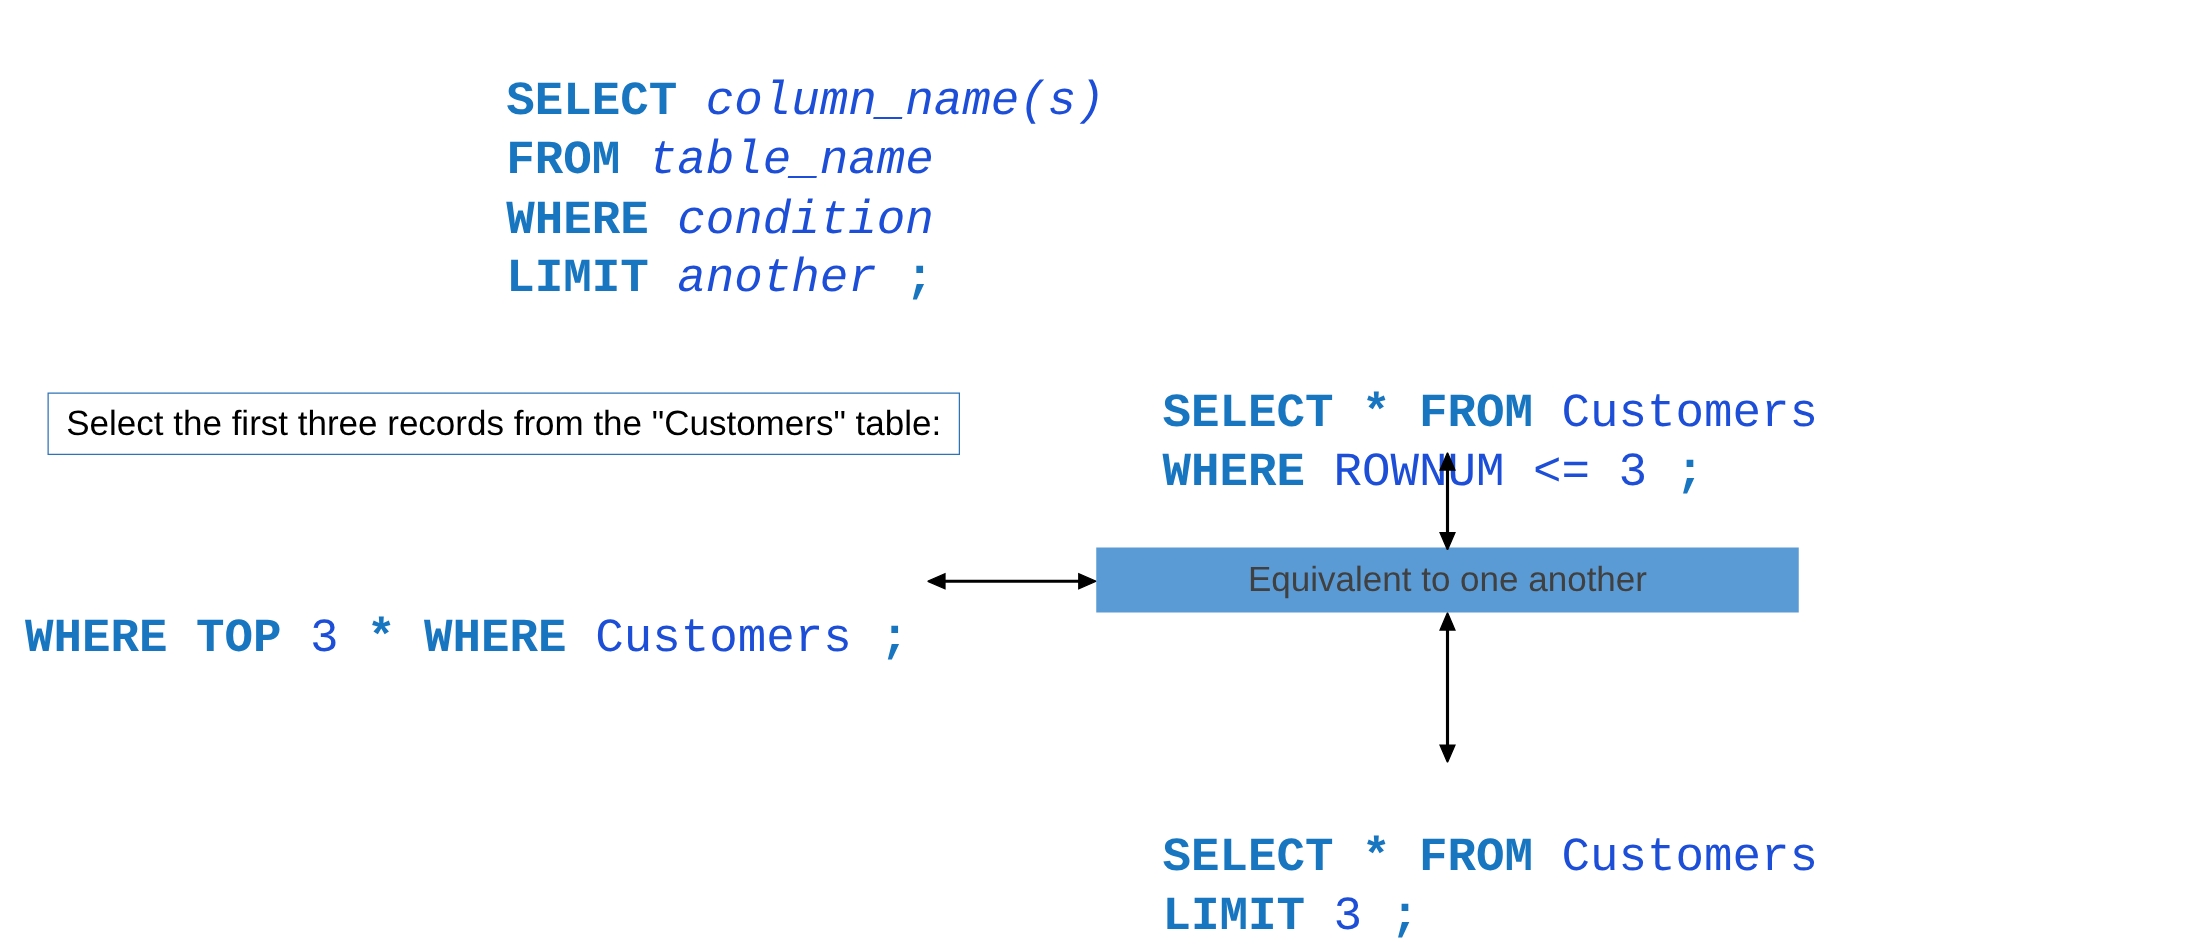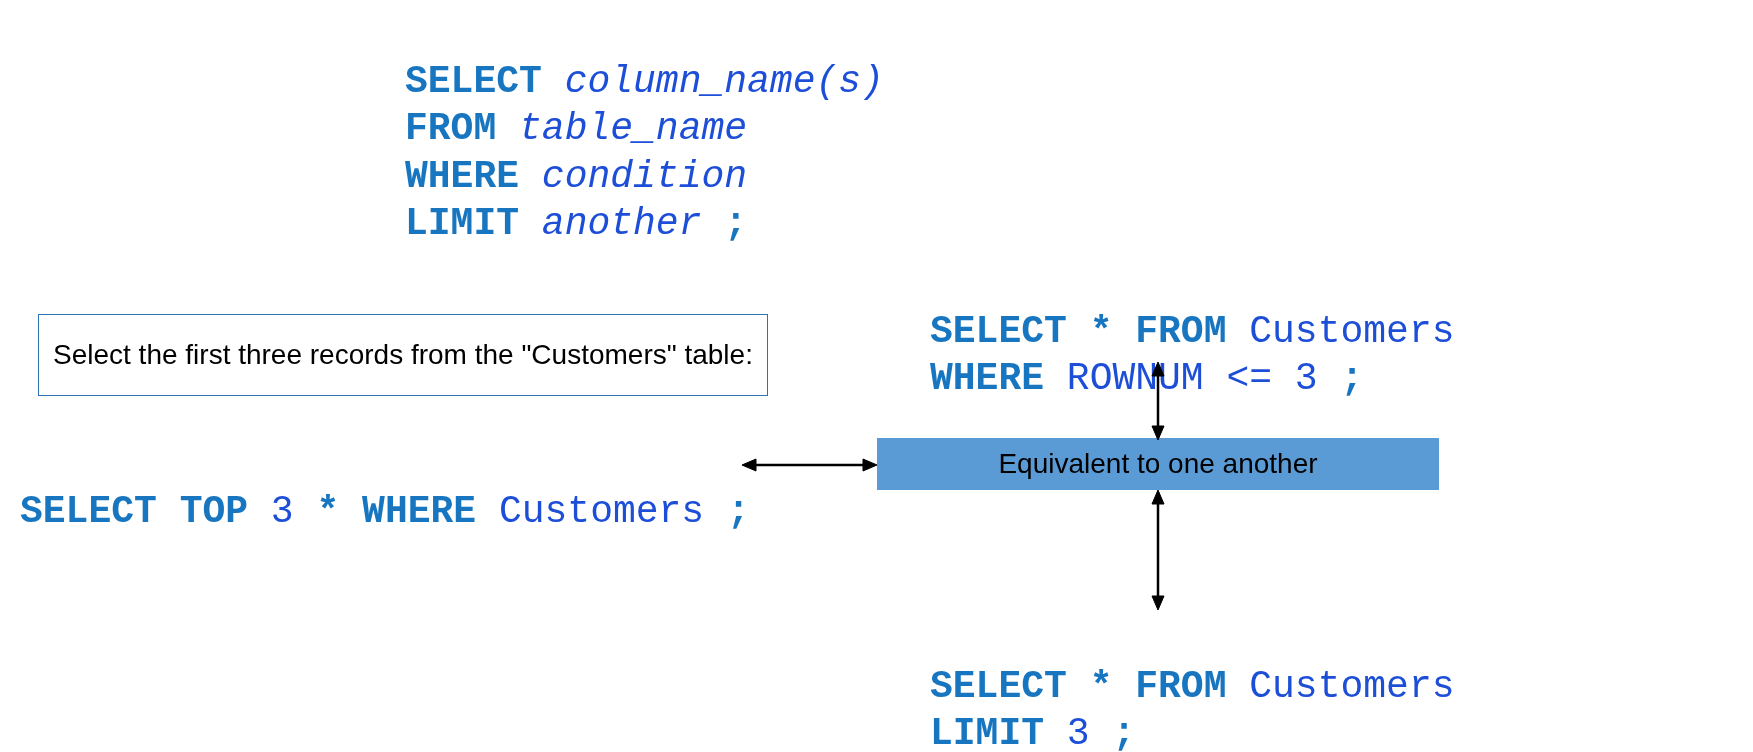--- a/index.html
+++ b/index.html
@@ -22,21 +22,21 @@
     .syntax-block {
       position: absolute;
       top: 10px;
       left: 405px;
     }
     .label-box {
       position: absolute;
       top: 314px;
       left: 38px;
       border: 1px solid #2f73b7;
-      padding: 24px 14px;
+      padding: 8px 14px;
       font-size: 28px;
       color: #000;
     }
     .example-left {
       position: absolute;
       top: 440px;
       left: 20px;
     }
     .example-topright {
       position: absolute;
@@ -48,21 +48,21 @@
       top: 615px;
       left: 930px;
     }
     .equiv-box {
       position: absolute;
       top: 438px;
       left: 877px;
       width: 562px;
       height: 52px;
       background: #5b9bd5;
-      color: #000000;
+      color: #404040;
       font-size: 28px;
       display: flex;
       align-items: center;
       justify-content: center;
     }
     .arrow {
       position: absolute;
       stroke: #000;
       fill: #000;
     }
@@ -75,21 +75,21 @@
 <span class="kw">FROM</span><span class="txt ital"> table_name</span>
 <span class="kw">WHERE</span><span class="txt ital"> condition</span>
 <span class="kw">LIMIT</span><span class="txt ital"> another </span><span class="kw">;</span>
 </div>
 
 <div class="label-box">
   <span>Select the first three records from the "Customers" table:</span>
 </div>
 
 <div class="example-left code">
-<span class="kw">SELECT TOP</span><span class="txt"> 3 </span><span class="kw">* WHERE</span><span class="txt"> Customers </span><span class="kw">;</span>
+<span class="kw">WHERE TOP</span><span class="txt"> 3 </span><span class="kw">* WHERE</span><span class="txt"> Customers </span><span class="kw">;</span>
 </div>
 
 <div class="example-topright code">
 <span class="kw">SELECT * FROM</span><span class="txt"> Customers</span>
 <span class="kw">WHERE</span><span class="txt"> ROWNUM &lt;= 3 </span><span class="kw">;</span>
 </div>
 
 <div class="equiv-box">
   <span>Equivalent to one another</span>
 </div>

